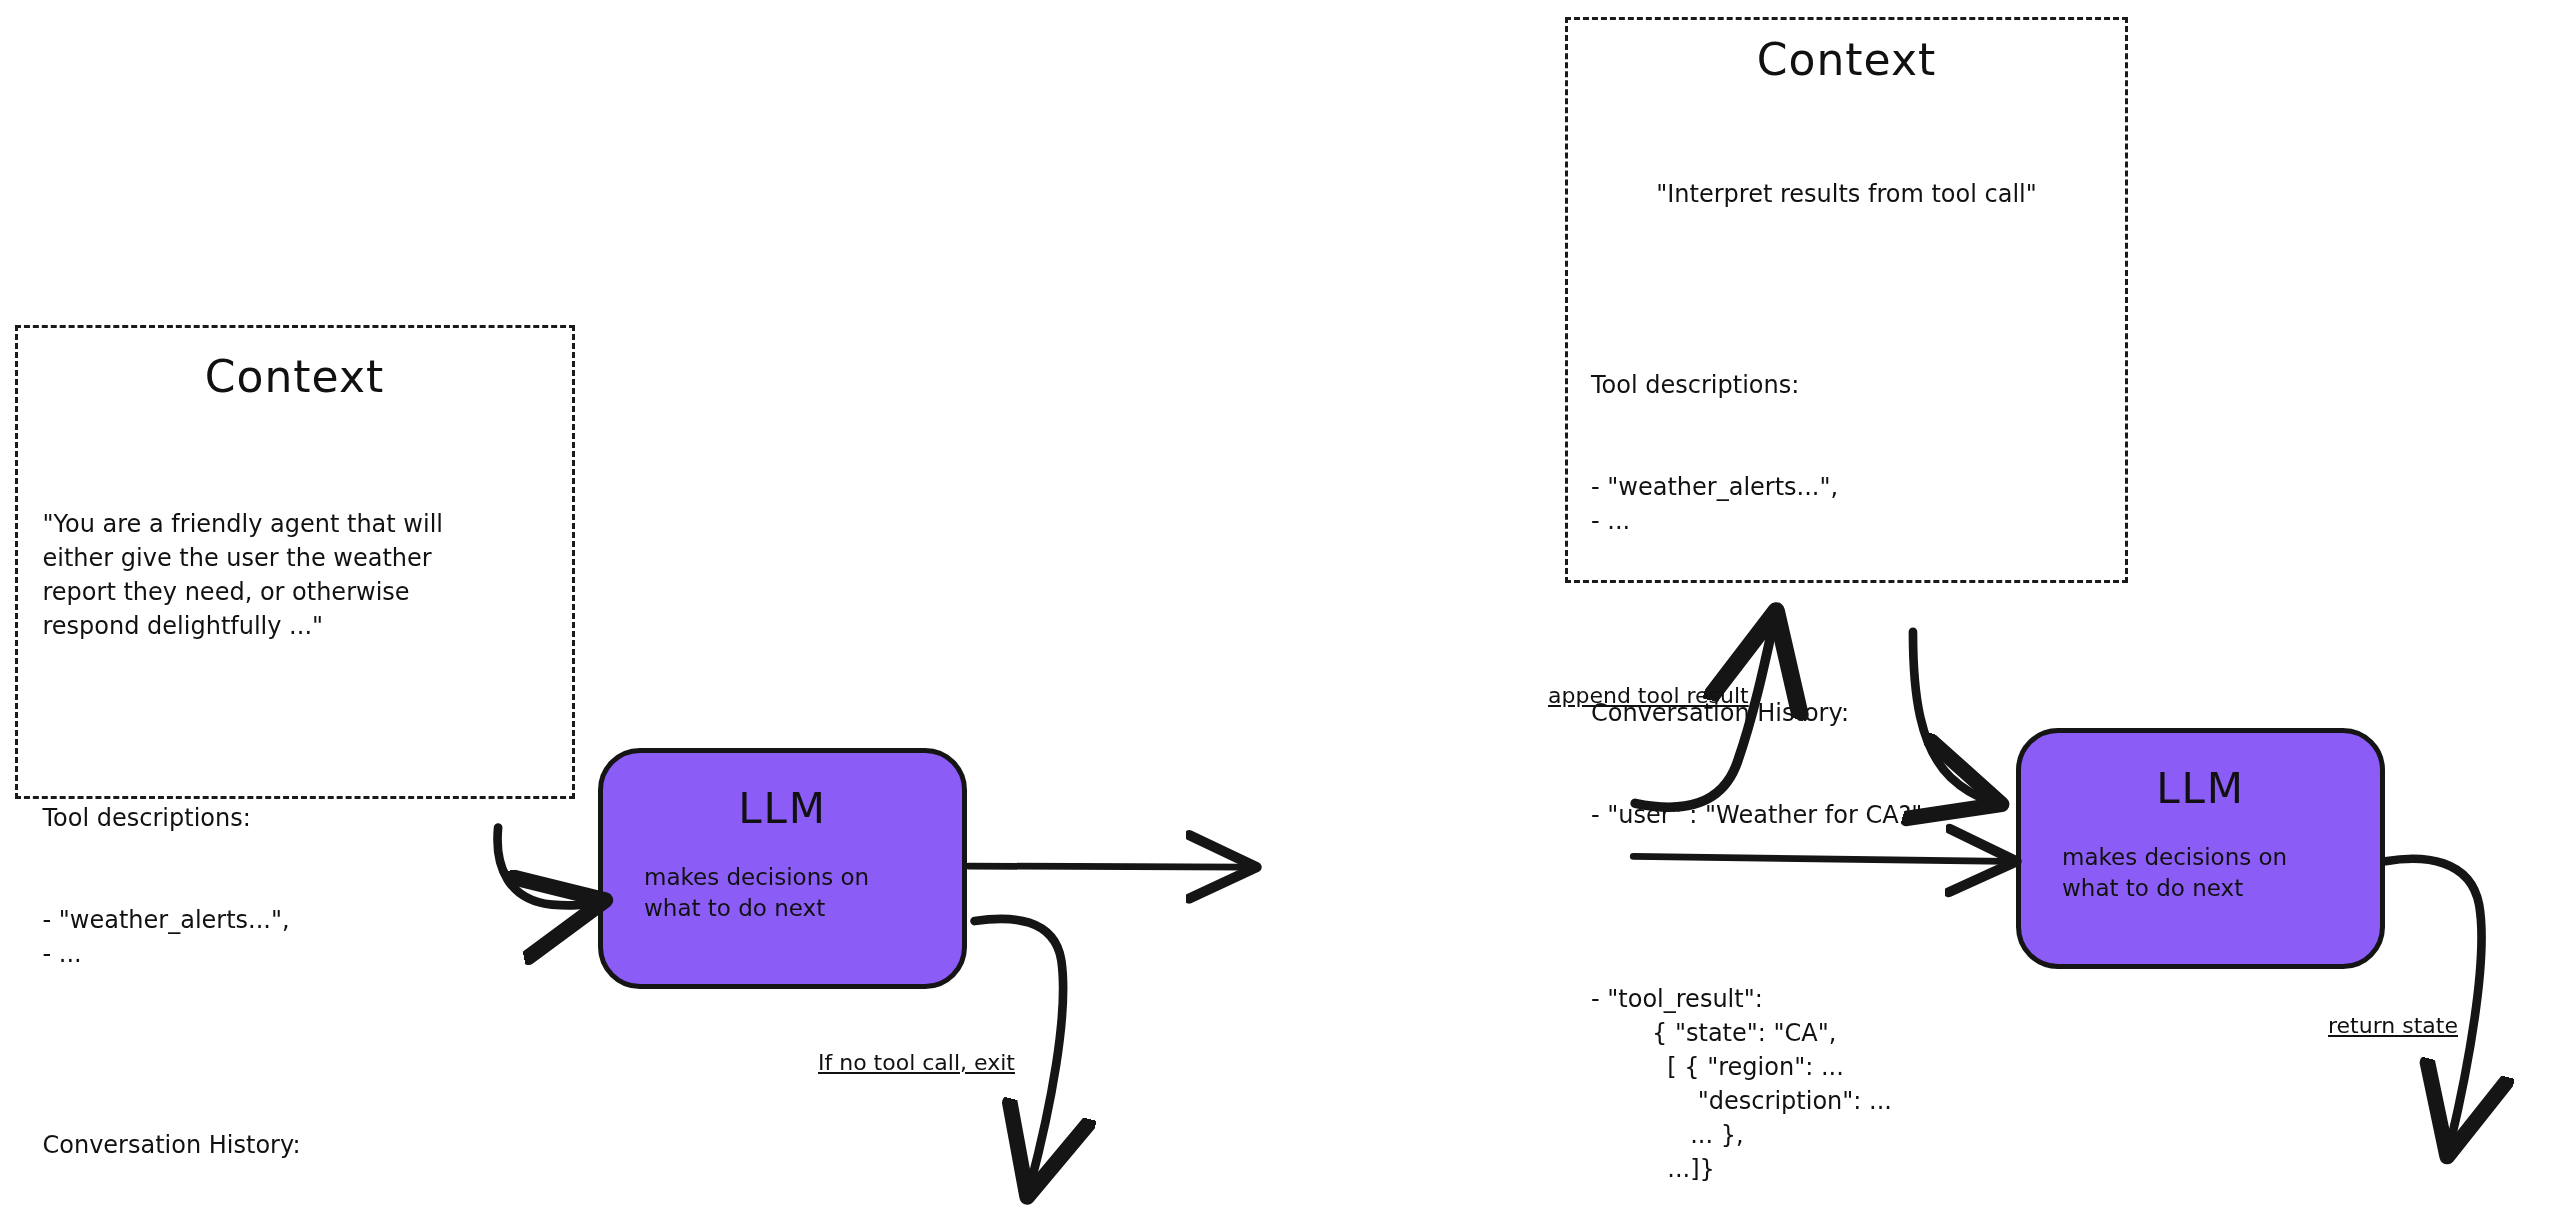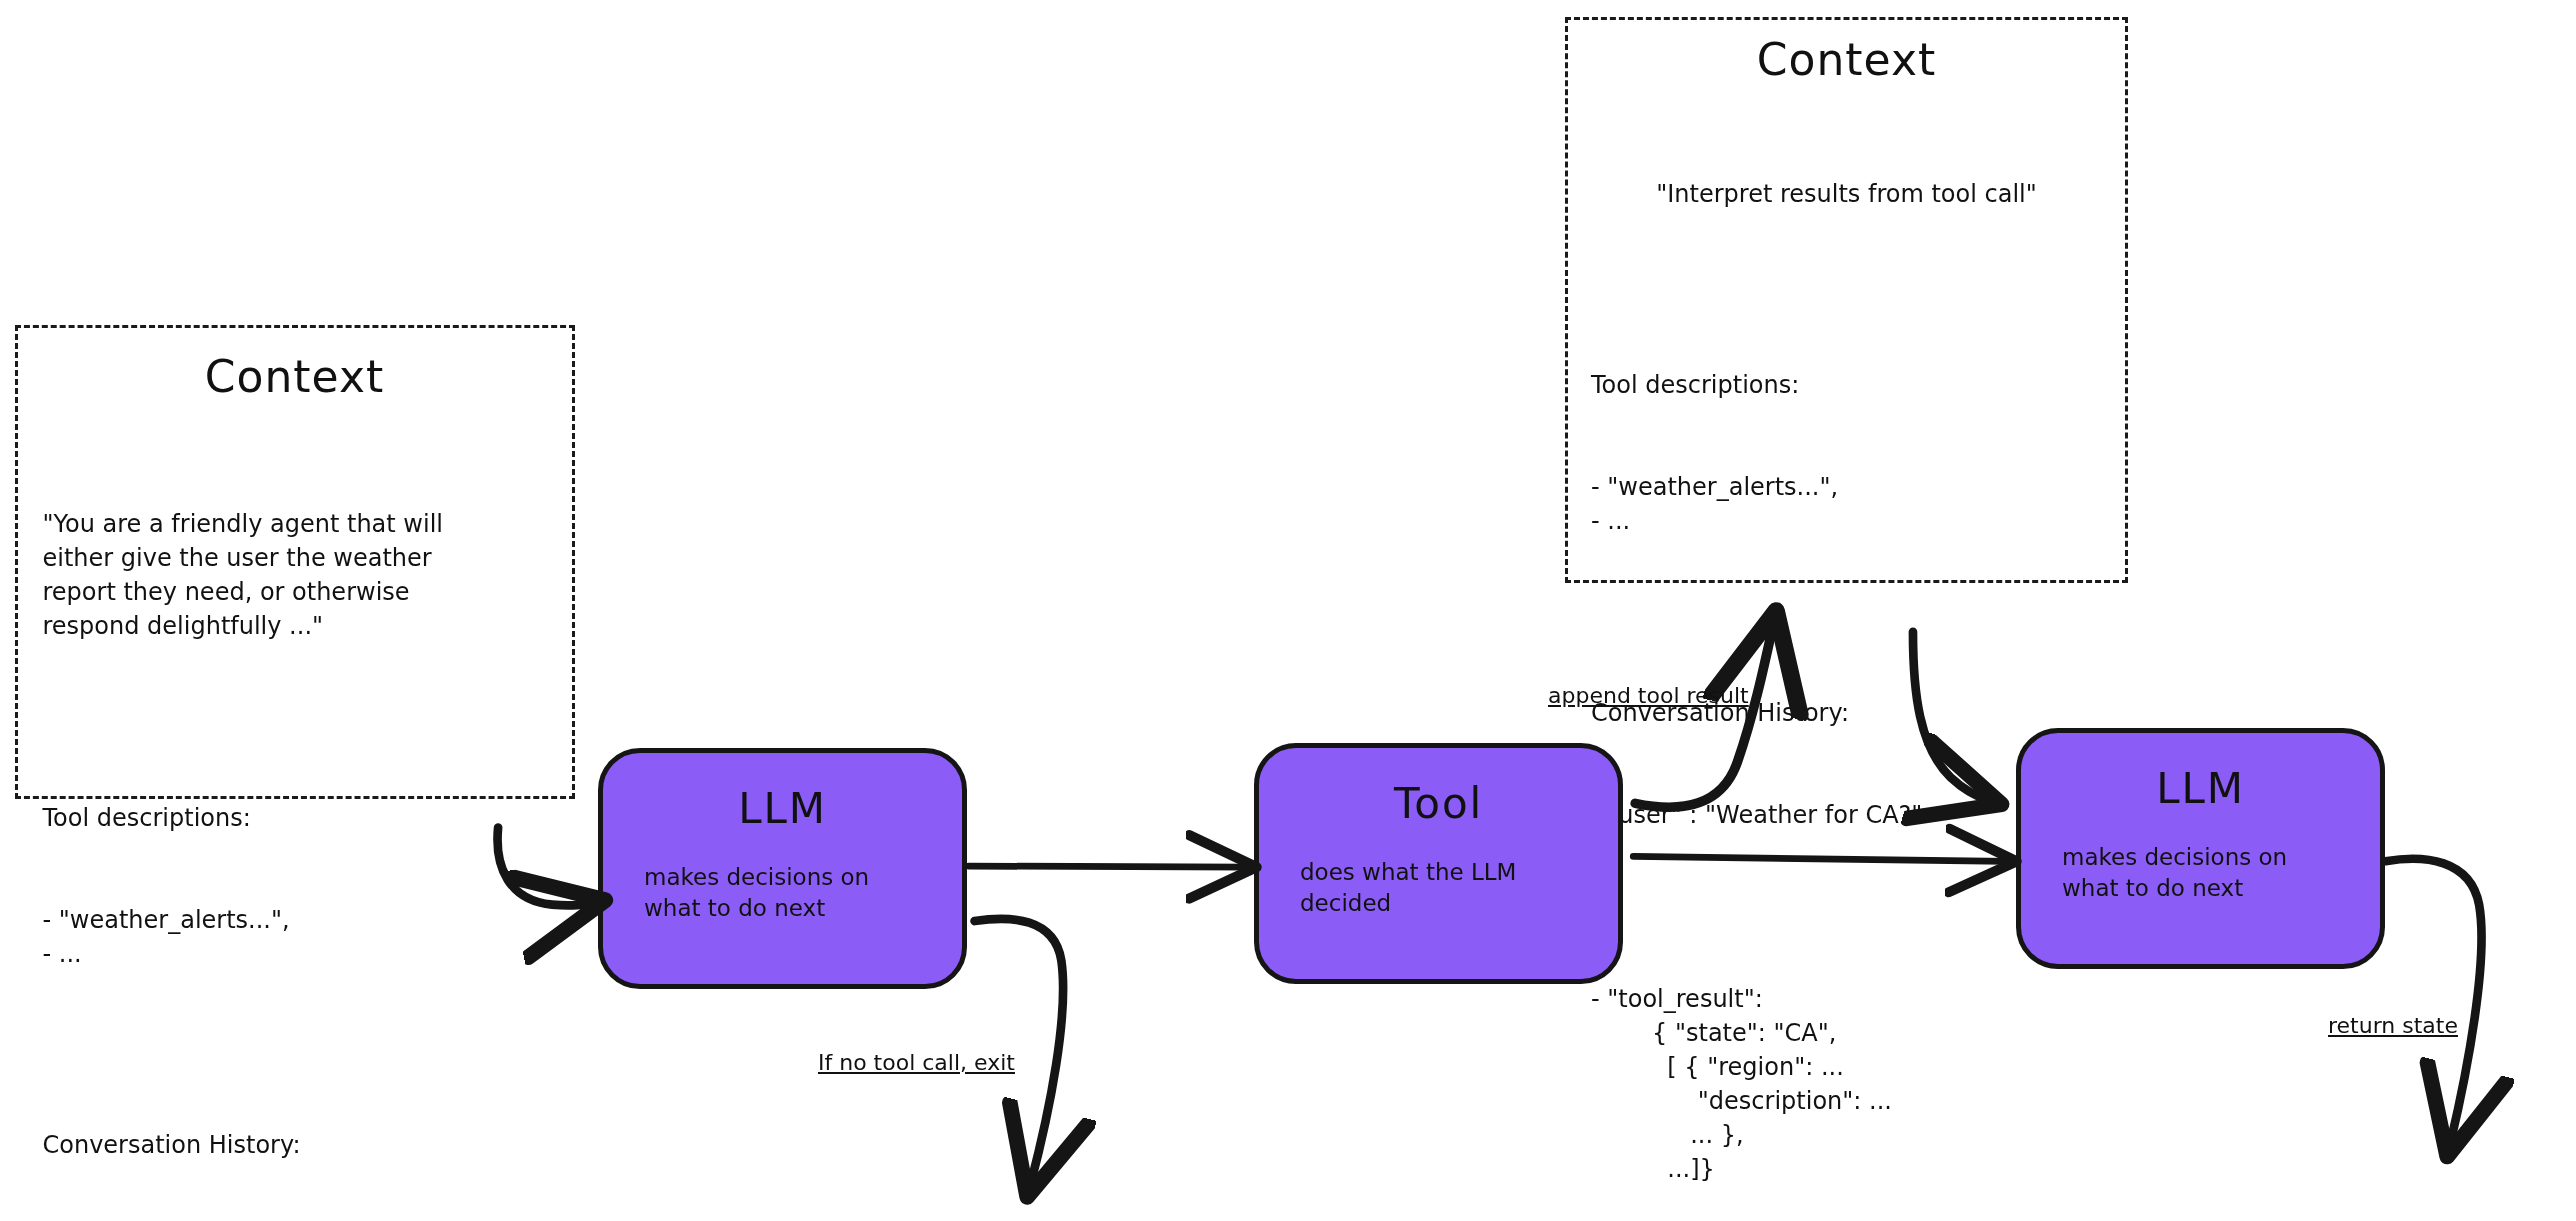--- a/index.html
+++ b/index.html
@@ -126,25 +126,20 @@
           ...]}</div>
     </div>
   </div>
 
   <div class="node-box" style="left:598px; top:748px; width:369px; height:241px;">
     <div class="node-title">LLM</div>
     <div class="node-sub">makes decisions on
 what to do next</div>
   </div>
 
-  <div class="node-box" style="left:1254px; top:743px; width:369px; height:241px;">
-    <div class="node-title">Tool</div>
-    <div class="node-sub">does what the LLM
-decided</div>
-  </div>
 
   <div class="node-box" style="left:2016px; top:728px; width:369px; height:241px;">
     <div class="node-title">LLM</div>
     <div class="node-sub">makes decisions on
 what to do next</div>
   </div>
 
   <svg class="layer" viewBox="0 0 2670 1266">
     <defs>
       <marker id="ah" markerWidth="13" markerHeight="13" refX="9" refY="5.5" orient="auto" markerUnits="strokeWidth">

